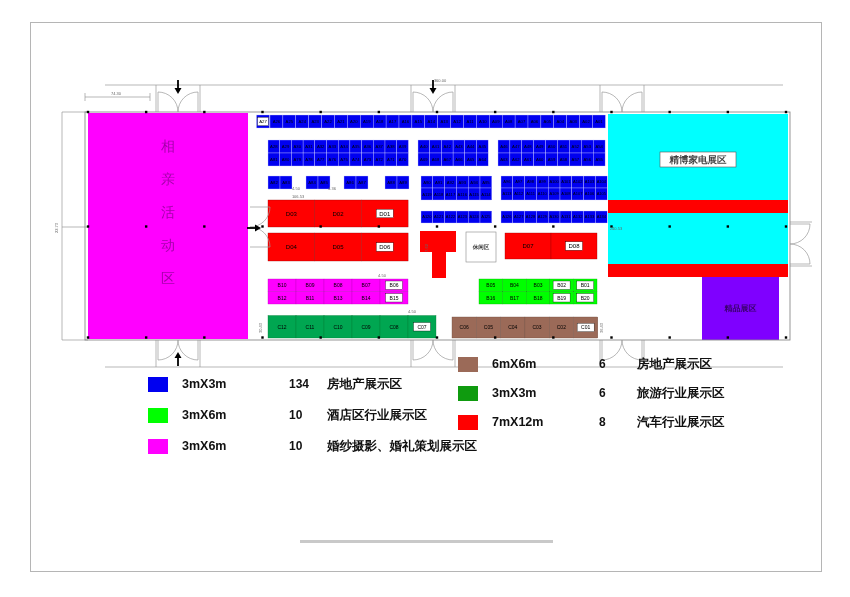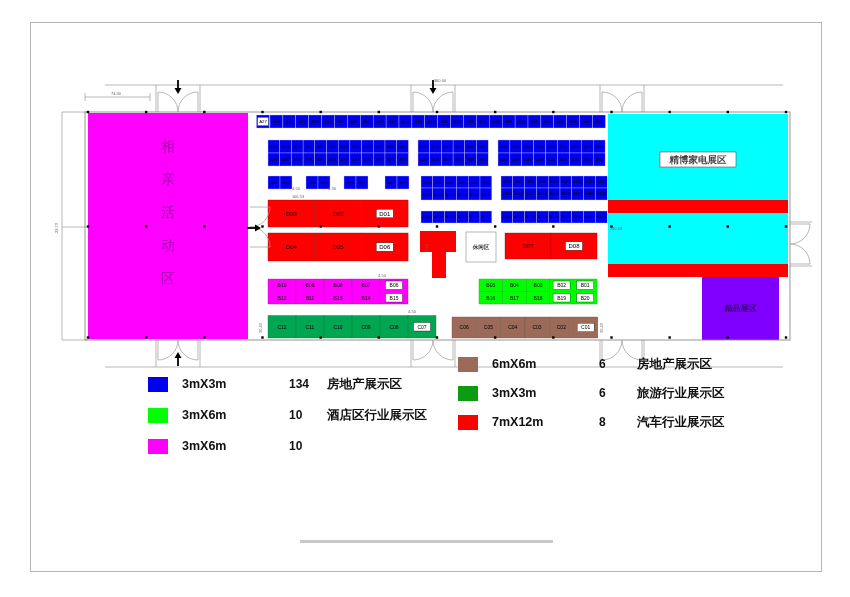--- a/index.html
+++ b/index.html
@@ -531,20 +531,21 @@
       <div class="leg-item">
         <span class="leg-swatch" style="background: rgb(0, 255, 0);"></span>
         <span class="leg-size">3mX6m</span>
         <span class="leg-count">10</span>
         <span class="leg-label">酒店区行业展示区</span>
       </div>
       <div class="leg-item">
         <span class="leg-swatch" style="background: rgb(255, 0, 255);"></span>
         <span class="leg-size">3mX6m</span>
         <span class="leg-count">10</span>
+        <span class="leg-label">婚纱摄影、婚礼策划展示区</span>
       </div>
     </div>
   <div id="legend-right" class="legend-col">
       <div class="leg-item">
         <span class="leg-swatch" style="background: rgb(155, 106, 88);"></span>
         <span class="leg-size">6mX6m</span>
         <span class="leg-count">6</span>
         <span class="leg-label">房地产展示区</span>
       </div>
       <div class="leg-item">

